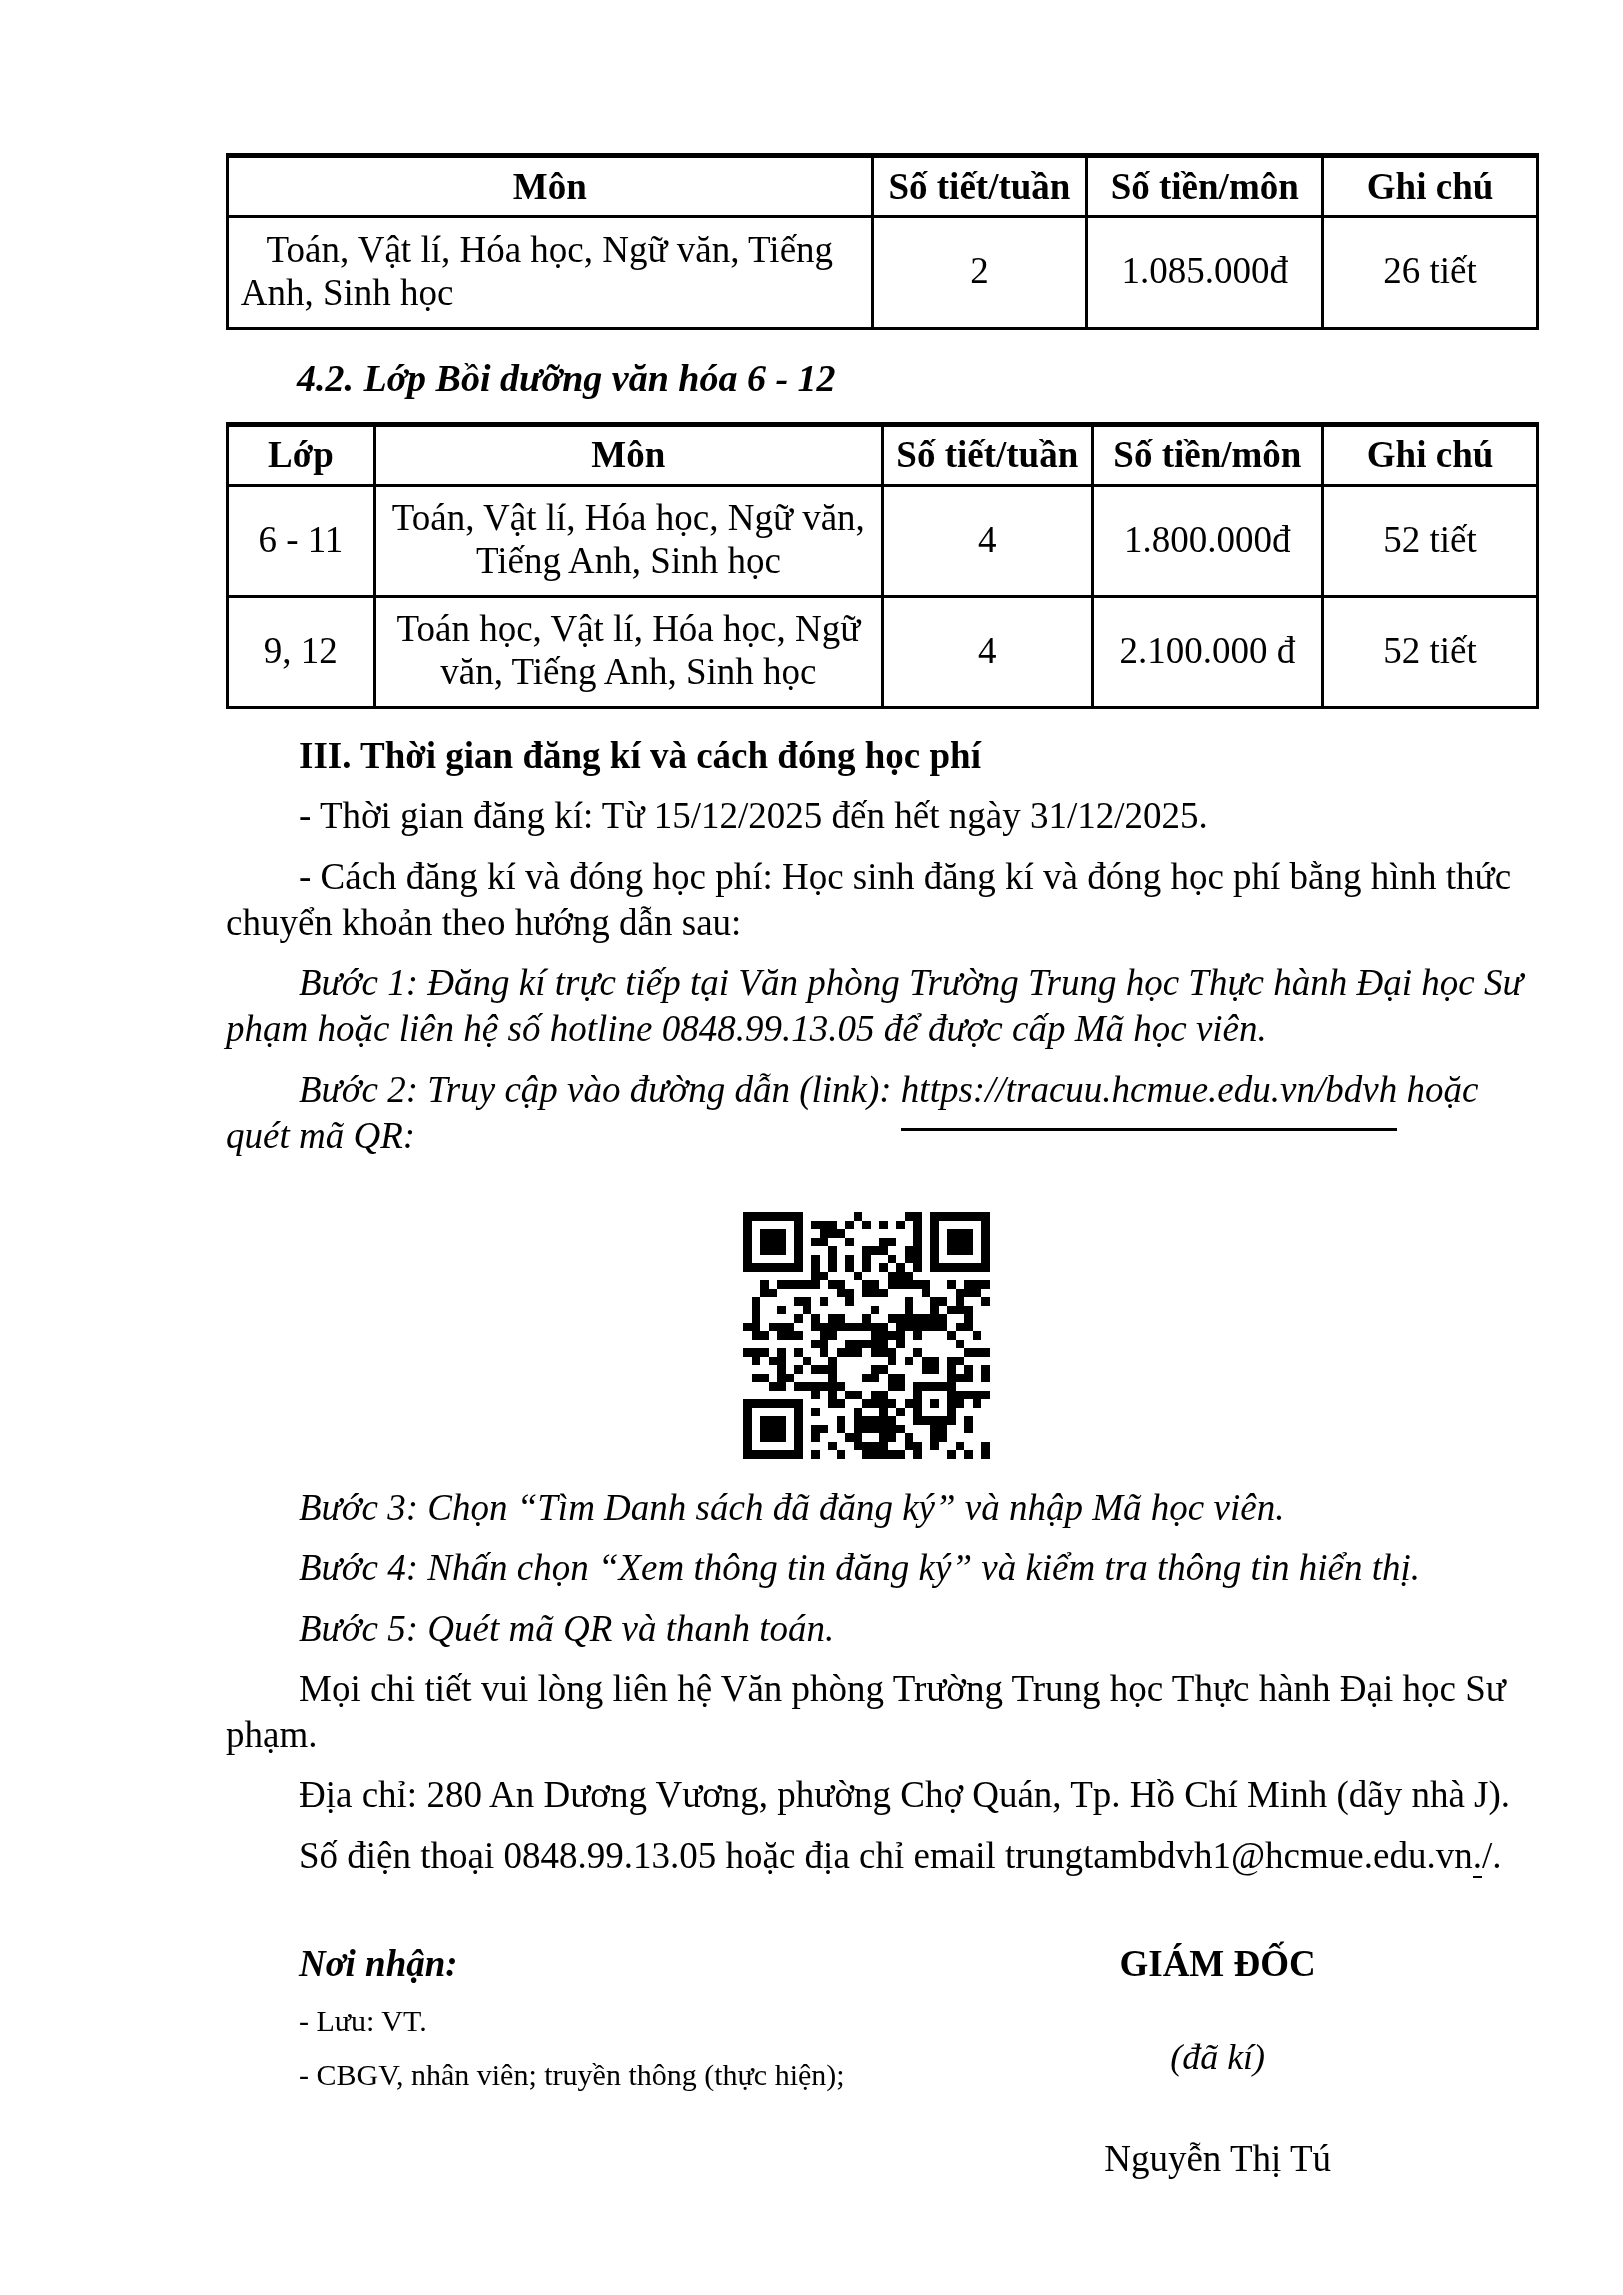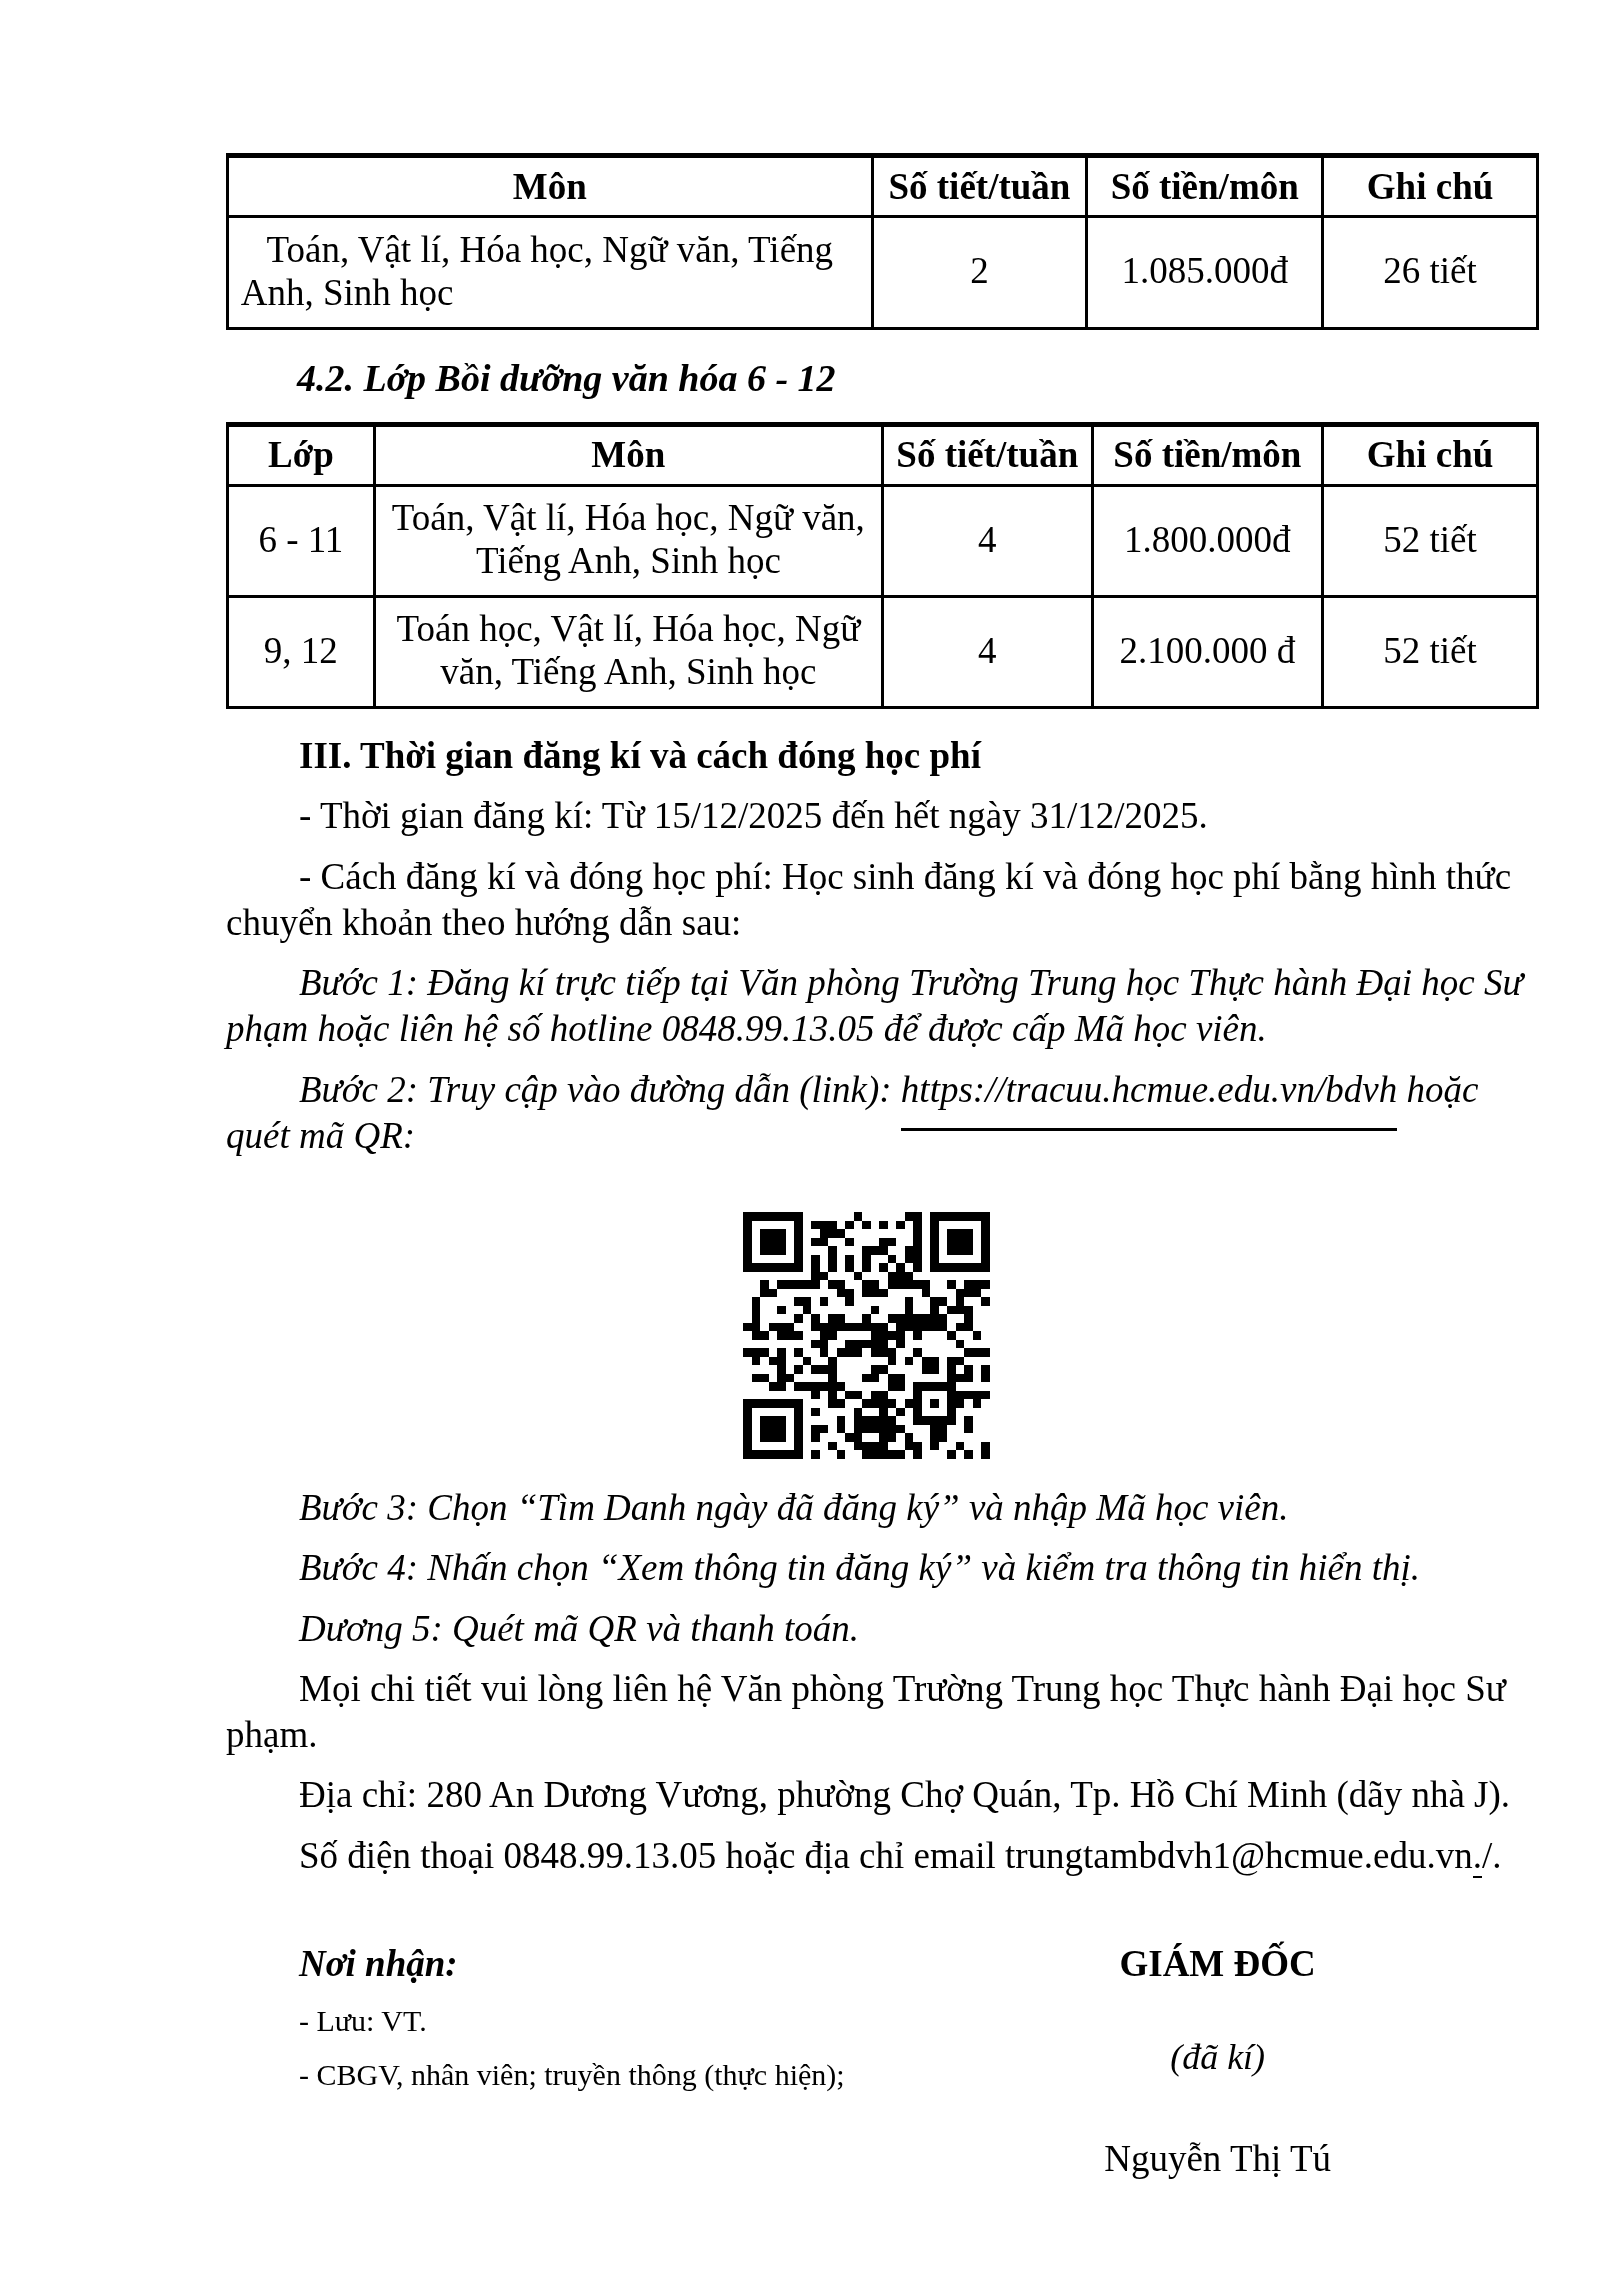--- a/index.html
+++ b/index.html
@@ -586,25 +586,25 @@
         <rect x="16" y="28" width="1" height="1" fill="#000000"></rect>
         <rect x="17" y="28" width="1" height="1" fill="#000000"></rect>
         <rect x="18" y="28" width="1" height="1" fill="#000000"></rect>
         <rect x="20" y="28" width="1" height="1" fill="#000000"></rect>
         <rect x="24" y="28" width="1" height="1" fill="#000000"></rect>
         <rect x="26" y="28" width="1" height="1" fill="#000000"></rect>
         <rect x="28" y="28" width="1" height="1" fill="#000000"></rect>
       </svg>
   </div>
 
-  <p class="body-par step after-qr"><span class="bi">Bước 3:</span><span> Chọn “Tìm Danh ngày đã đăng ký” và nhập </span><span class="bi">Mã học viên.</span></p>
+  <p class="body-par step after-qr"><span class="bi">Bước 3:</span><span> Chọn “Tìm Danh sách đã đăng ký” và nhập </span><span class="bi">Mã học viên.</span></p>
 
   <p class="body-par step"><span class="bi">Bước 4:</span><span> Nhấn chọn “Xem thông tin đăng ký” và kiểm tra thông tin hiển thị.</span></p>
 
-  <p class="body-par step"><span class="bi">Dương 5:</span><span> Quét mã QR và thanh toán.</span></p>
+  <p class="body-par step"><span class="bi">Bước 5:</span><span> Quét mã QR và thanh toán.</span></p>
 
   <p class="body-par">Mọi chi tiết vui lòng liên hệ Văn phòng Trường Trung học Thực hành Đại học Sư phạm.</p>
   <p class="body-par">Địa chỉ: 280 An Dương Vương, phường Chợ Quán, Tp. Hồ Chí Minh (dãy nhà J).</p>
   <p class="body-par"><span>Số điện thoại 0848.99.13.05 hoặc địa chỉ email trungtambdvh1@hcmue.edu.vn</span><span class="u-thin">.</span><span>/.</span></p>
 
   <div class="footer">
     <div class="footer-left">
       <div class="recipients-label">Nơi nhận:</div>
       <div class="recipients-item">- Lưu: VT.</div>
       <div class="recipients-item">- CBGV, nhân viên; truyền thông (thực hiện);</div>

